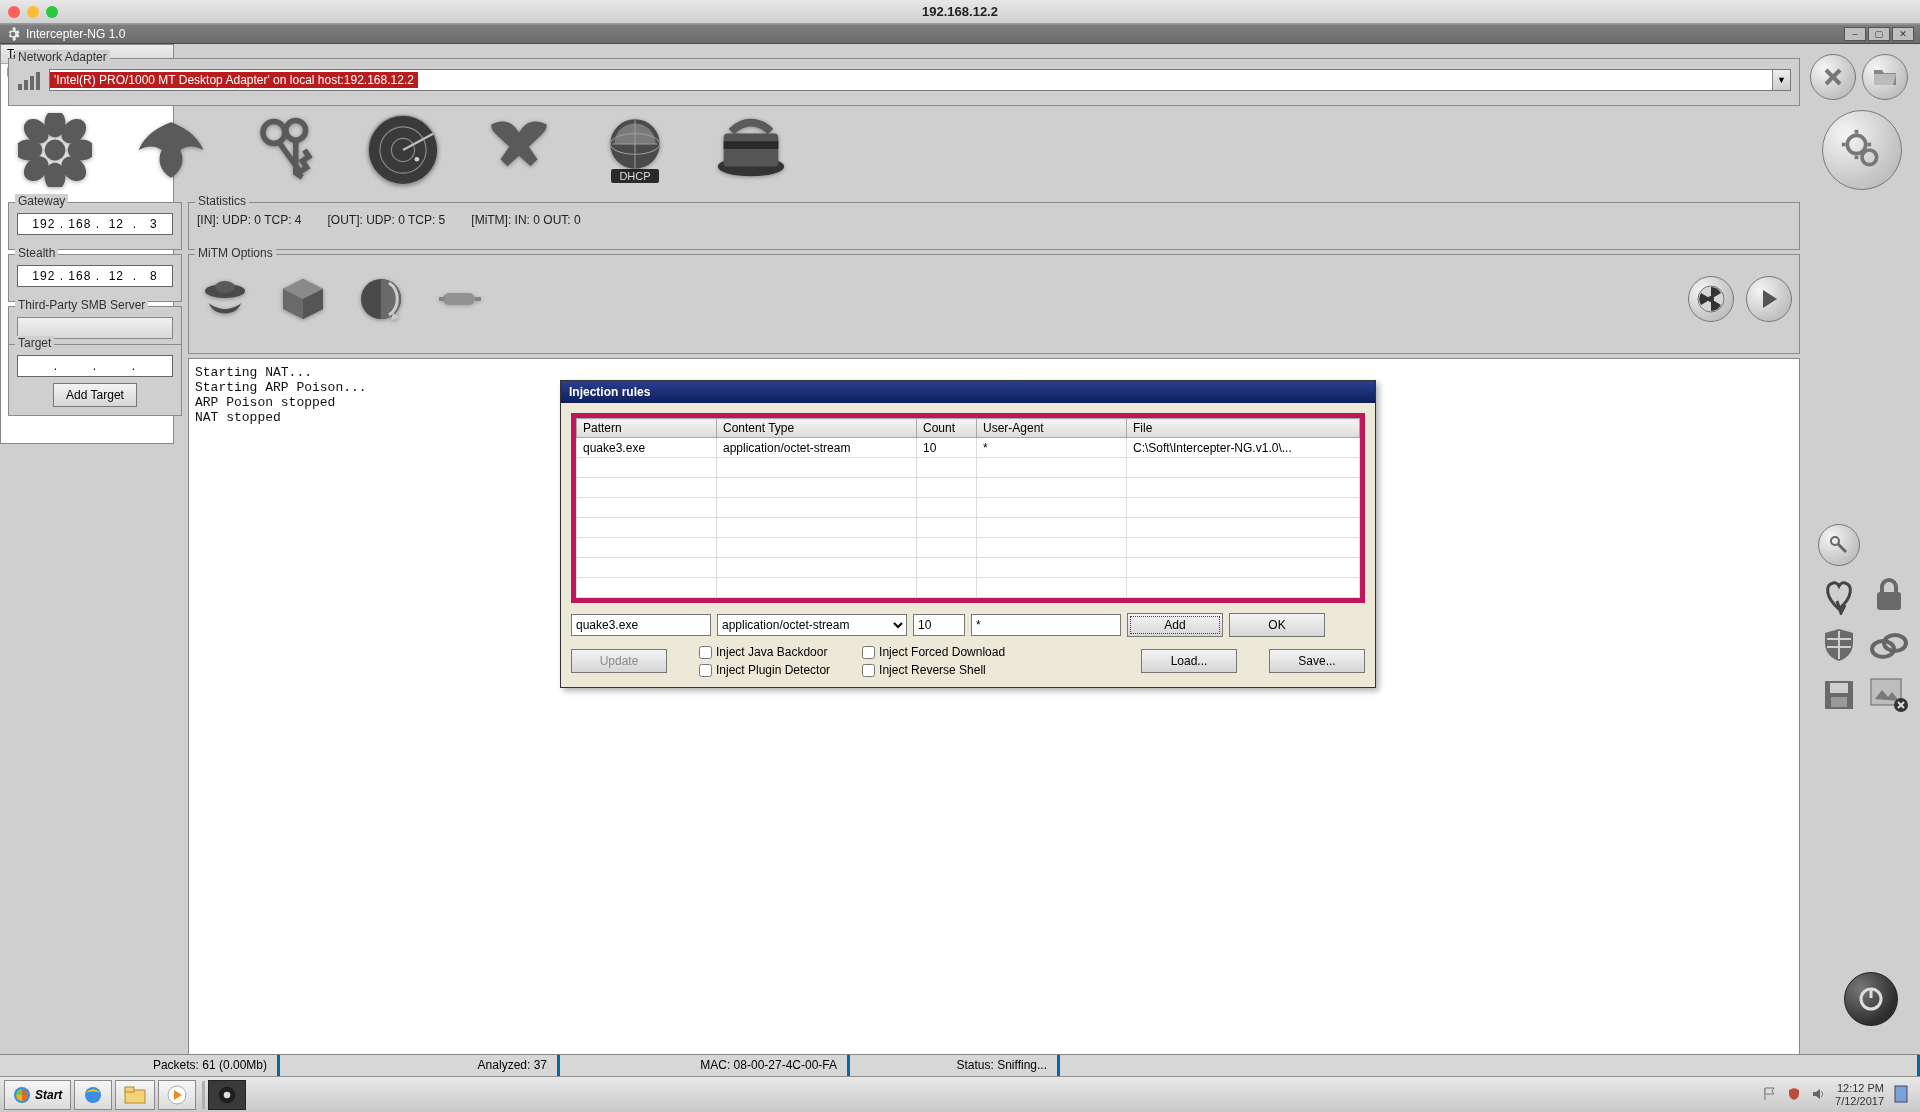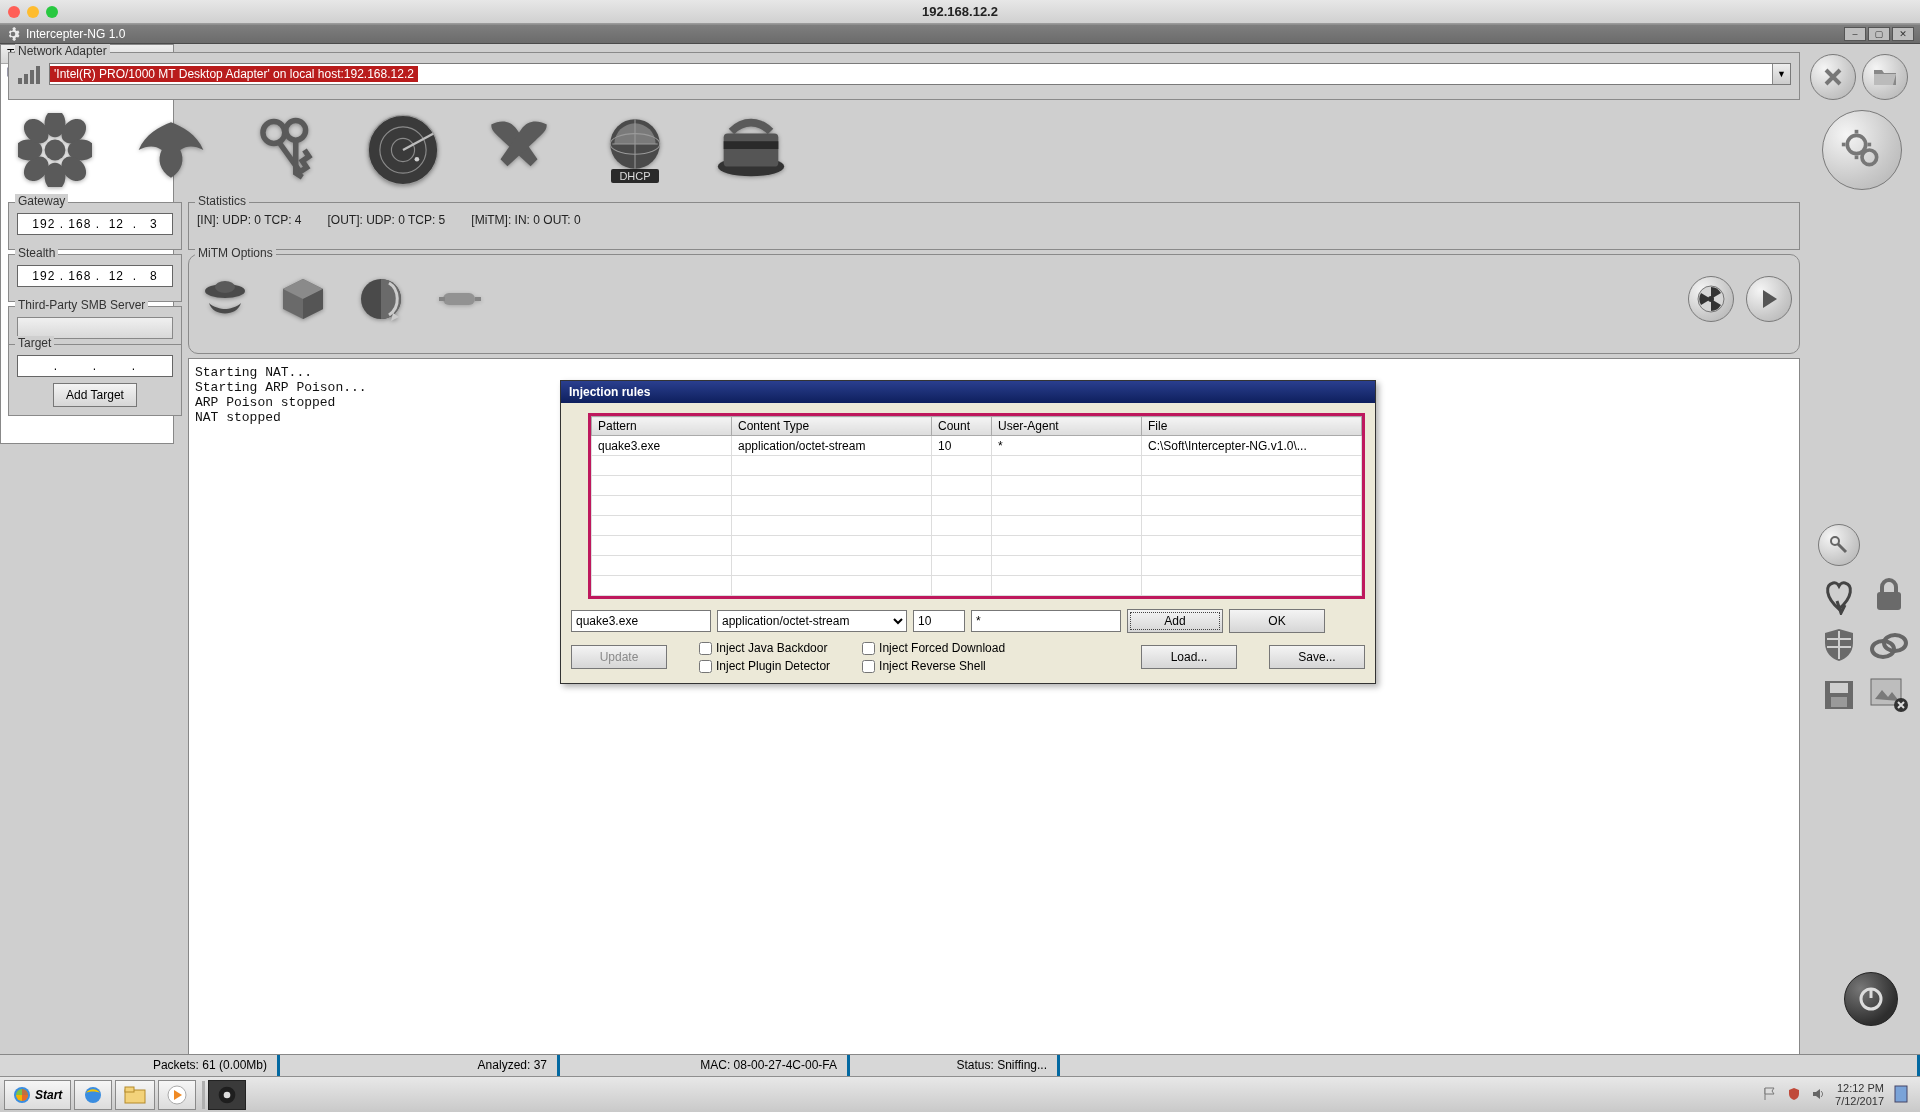--- a/index.html
+++ b/index.html
@@ -21,21 +21,21 @@
 
 
 .app-body { background:#cfcfcf; height: calc(100% - 24px - 20px - 36px); position:relative; }
 
 
 .fs { border:1px solid #8a8a8a; margin:0; position:absolute; background:#cfcfcf;}
 .fs > legend, .fs-label { position:absolute; top:-9px; left:6px; background:#cfcfcf; padding:0 3px; font-size:12px; color:#333;}
 .fs-inner { padding: 10px 8px 8px; }
 
 
-#fs-adapter { left:8px; top:8px; right:120px; height:48px;}
+#fs-adapter { left:8px; top:14px; right:120px; height:48px;}
 #fs-adapter .fs-inner { display:flex; align-items:center; gap:4px; }
 .sig-icon { width:28px; height:22px; display:inline-block;}
 .adapter-select { flex:1; height:22px; border:1px solid #7a7a7a; background:#fff; font-size:12px; position:relative; display:flex; align-items:center;}
 .adapter-select span { background:#b91c1c; color:#fff; padding:1px 4px; font-size:12px;}
 .adapter-select .dd { position:absolute; right:0; top:0; bottom:0; width:18px; background:linear-gradient(#eee,#ccc); border-left:1px solid #888; display:flex; align-items:center; justify-content:center; font-size:9px;}
 
 
 .round-btn { width:46px; height:46px; border-radius:50%; background:radial-gradient(circle at 30% 30%, #f5f5f5, #c9c9c9 60%, #b0b0b0); border:1px solid #7a7a7a; display:flex; align-items:center; justify-content:center; position:absolute; cursor:pointer;}
 .round-btn.big { width:64px; height:64px;}
 #btn-x { right:64px; top:10px;}
@@ -59,39 +59,39 @@
 
 #fs-targets-list { left:8px; top:390px; width:174px; height:400px; border:1px solid #888; background:#fff;}
 #fs-targets-list .hdr { background:linear-gradient(#eee,#d7d7d7); font-size:12px; padding:2px 6px; border-bottom:1px solid #aaa;}
 #fs-targets-list .item { font-size:12px; padding:3px 6px; display:flex; align-items:center; gap:6px;}
 
 
 #fs-stats { left:188px; top:158px; right:120px; height:48px;}
 #fs-stats .fs-inner { display:flex; gap:26px; font-size:12px; color:#222; align-items:center;}
 
 
-#fs-mitm { left:188px; top:210px; right:120px; height:100px;border-radius:10px;}
+#fs-mitm { left:188px; top:210px; right:120px; height:100px;}
 .mitm-icons { display:flex; gap:22px; align-items:center; padding-top:6px;}
 .mitm-icons .tool-icon { width:56px; height:56px;}
 #btn-nuke { right:186px; top:232px;}
 #btn-play { right:128px; top:232px;}
 
 
 #log-area { position:absolute; left:188px; top:314px; right:120px; bottom:16px; border:1px solid #888; background:#fff; font-family:"Courier New",monospace; font-size:13px; padding:6px; white-space:pre; color:#111;}
 
 
 .side-col { position:absolute; right:10px; top:480px; width:94px; display:flex; flex-wrap:wrap; gap:8px; justify-content:flex-end;}
 .side-col .sicon { width:42px; height:42px; display:flex; align-items:center; justify-content:center; cursor:pointer; }
 #power-btn { right:22px; bottom:50px; position:absolute; width:54px; height:54px; border-radius:50%; background:radial-gradient(circle at 30% 30%, #777, #2e2e2e 70%); border:1px solid #222; display:flex; align-items:center; justify-content:center; cursor:pointer;}
 
 
 .dialog { position:absolute; left:560px; top:336px; width:816px; background:#ece9d8; border:1px solid #333; box-shadow:3px 3px 6px rgba(0,0,0,.3); z-index:50;}
 .dialog-title { background:linear-gradient(#2a3f8f,#0e1f5d); color:#fff; font-size:12px; font-weight:700; padding:4px 8px;}
 .dialog-body { padding:10px;}
-.grid { border:3px solid #be185d; background:#fff;margin-left:17px; }
+.grid { border:5px solid #be185d; background:#fff; }
 .grid table { width:100%; border-collapse:collapse; font-size:12px;}
 .grid th { background:linear-gradient(#f4f4f4,#dcdcdc); border:1px solid #aaa; font-weight:400; text-align:left; padding:2px 6px;}
 .grid td { border:1px solid #ddd; padding:2px 6px; height:20px;}
 .dlg-row { display:flex; gap:6px; margin-top:10px; align-items:center;}
 .dlg-row input[type=text] { height:22px; border:1px solid #777; font-size:12px; padding:0 4px; background:#fff;}
 .dlg-row select { height:22px; border:1px solid #777; font-size:12px; background:#fff;}
 .chk-row { display:flex; gap:32px; margin-top:8px; font-size:12px; align-items:center;}
 .chk-row label { display:flex; align-items:center; gap:4px;}
 .dlg-btn { width:96px; height:24px;}
 .dlg-btn.focus { outline:1px dotted #444; outline-offset:-4px;}

